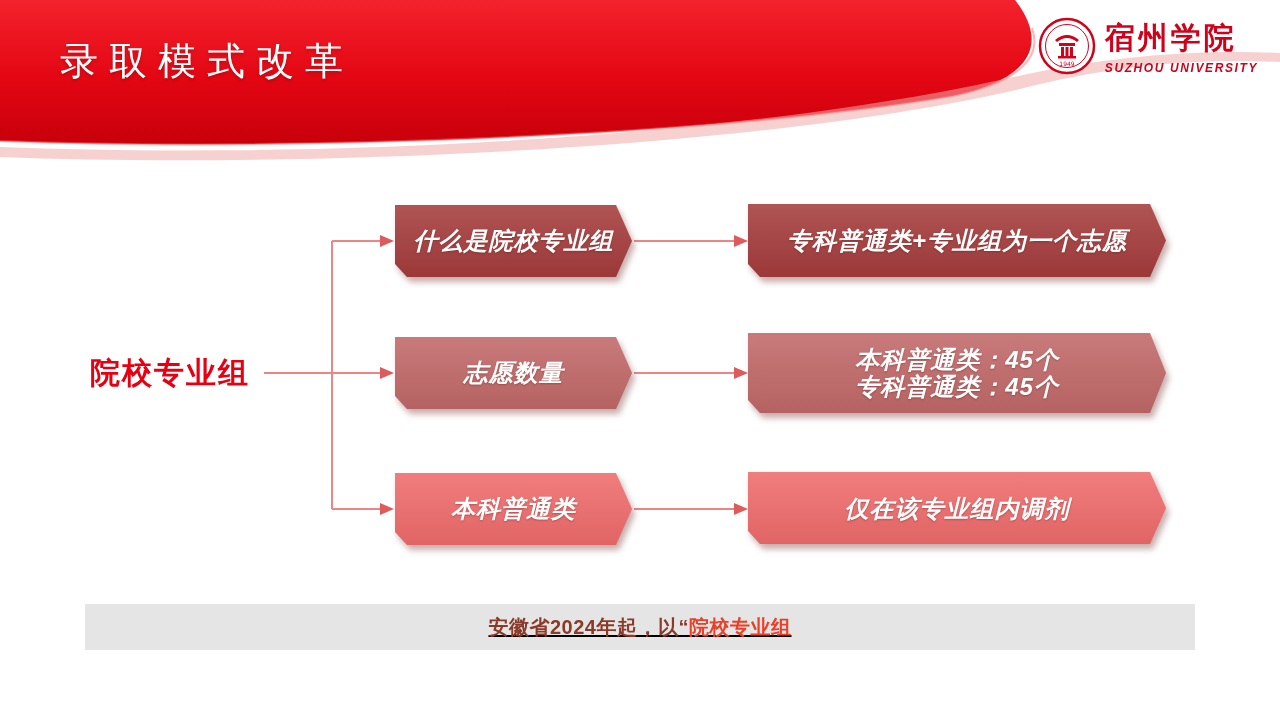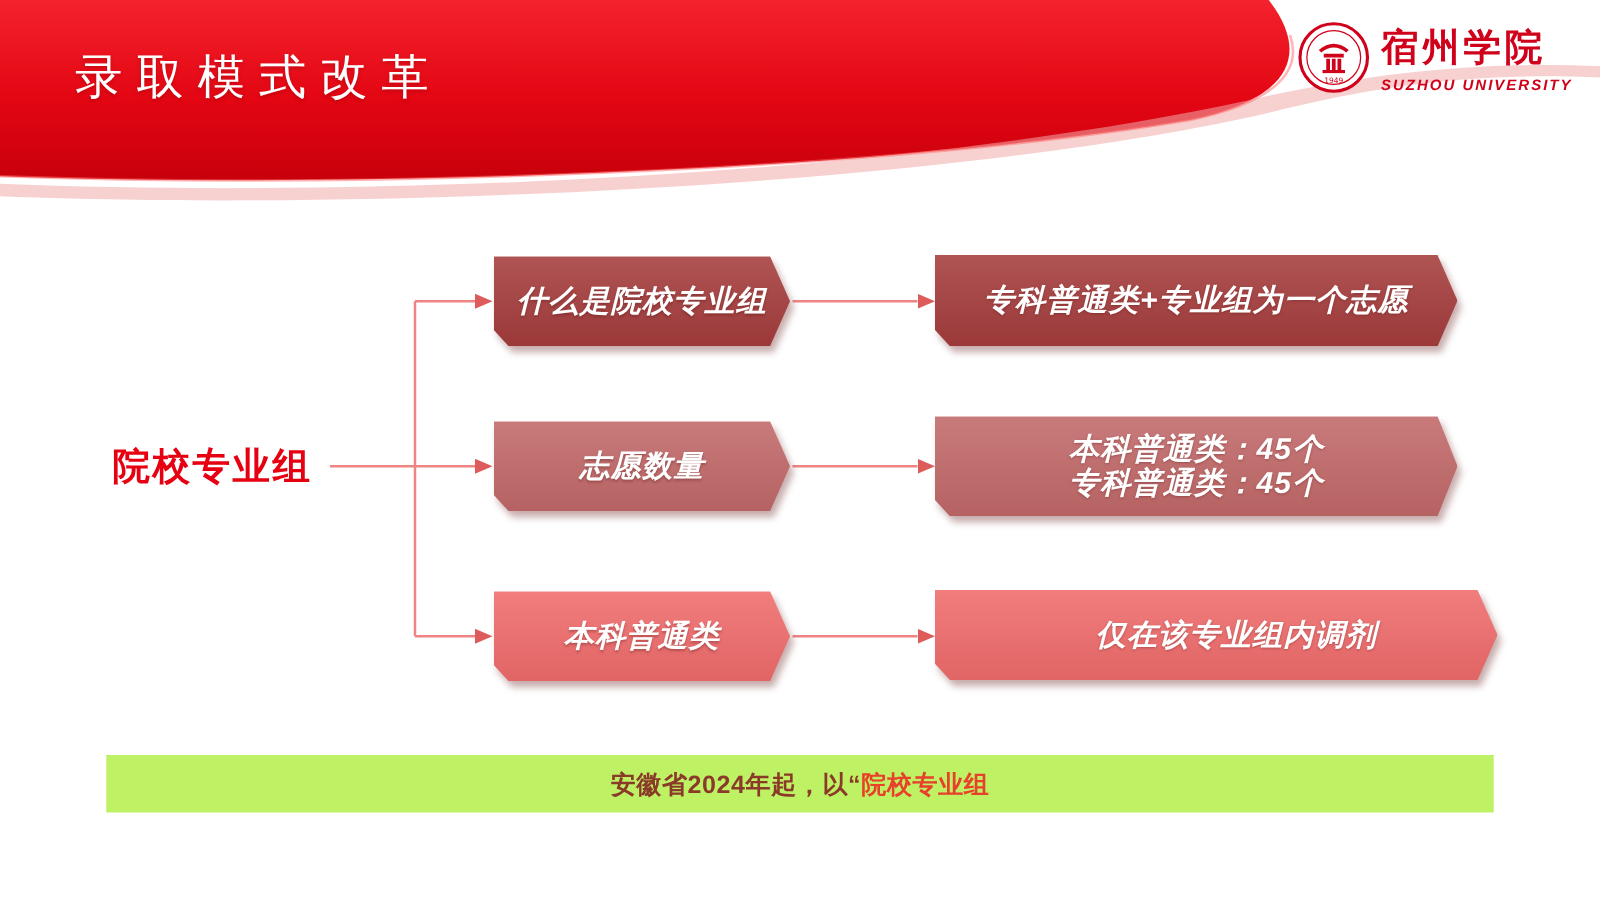--- a/index.html
+++ b/index.html
@@ -135,24 +135,24 @@
         <span class="line">专科普通类+专业组为一个志愿</span>
       </div>
     </div>
     <div class="box-wrap rightbox row2">
       <div class="box" style="background-color: rgb(193, 104, 104);">
         <span class="line">本科普通类：45个</span>
         <span class="line">专科普通类：45个</span>
       </div>
     </div>
     <div class="box-wrap rightbox row3">
-      <div class="box" style="background-color: rgb(239, 107, 107); padding-left: 32px;">
+      <div class="box" style="background-color: rgb(239, 107, 107);">
         <span class="line">仅在该专业组内调剂</span>
       </div>
     </div>
   </div>
 
-  <div class="footer" style="background-color: #bef264;">
+  <div class="footer" style="background-color: #e5e5e5; text-decoration: underline;">
     <span style="color: rgb(138, 58, 40);">安徽省2024年起，以“</span>
       <span style="color: rgb(232, 64, 42);">院校专业组</span>
   </div>
 
 </div>
 
 </body></html>

